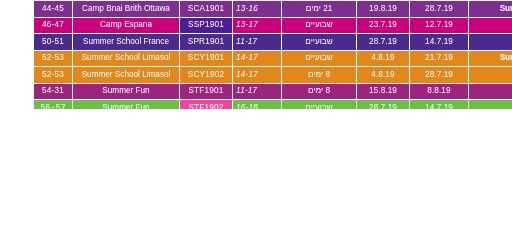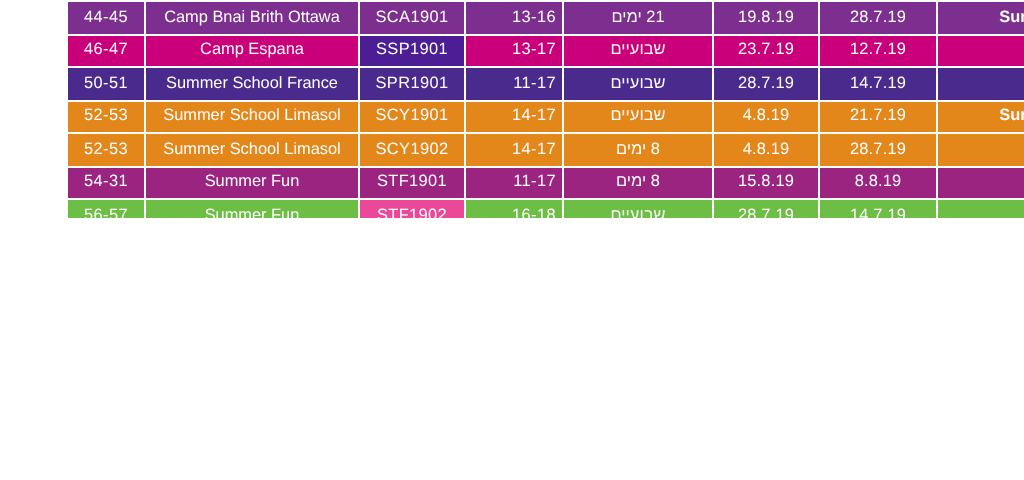--- a/index.html
+++ b/index.html
@@ -33,21 +33,21 @@
     font-size: 8.2px;
     line-height: 1;
     padding: 0 3px;
     white-space: nowrap;
     overflow: hidden;
     height: 15.5px;
   }
   td.c-weeks      { width: 32px;  text-align: center; font-size: 7.6px; letter-spacing: .2px; }
   td.c-name       { width: 100px; text-align: center; font-size: 8.4px; }
   td.c-code       { width: 46px;  text-align: center; font-size: 8px;  letter-spacing: .2px; }
-  td.c-ages       { width: 42px;  text-align: right; font-size: 7.8px; letter-spacing: .2px; }
+  td.c-ages       { width: 42px;  text-align: left; font-size: 7.8px; letter-spacing: .2px; font-style: italic; }
   td.c-duration   { width: 68px;  text-align: center; font-size: 8px; direction: rtl; }
   td.c-return     { width: 46px;  text-align: center; font-size: 7.8px; letter-spacing: .1px; }
   td.c-depart     { width: 52px;  text-align: center; font-size: 7.8px; letter-spacing: .1px; }
   td.c-category   { width: 90px;  text-align: right;  font-size: 8.4px; font-weight: bold; direction: rtl; padding-right: 4px; }
 </style>
 </head>
 <body>
 
 <div id="table-wrap">
   <table class="schedule">
@@ -106,21 +106,21 @@
           <td class="c-weeks" style="background: rgb(155, 36, 128);">54-31</td>
           <td class="c-name" style="background: rgb(155, 36, 128);">Summer Fun</td>
           <td class="c-code" style="background: rgb(155, 36, 128);">STF1901</td>
           <td class="c-ages" style="background: rgb(155, 36, 128);">11-17</td>
           <td class="c-duration" style="background: rgb(155, 36, 128);">8 ימים</td>
           <td class="c-return" style="background: rgb(155, 36, 128);">15.8.19</td>
           <td class="c-depart" style="background: rgb(155, 36, 128);">8.8.19</td>
           <td class="c-category" style="background: rgb(155, 36, 128);">הפנינג</td>
         </tr>
         <tr>
-          <td class="c-weeks" style="background: rgb(109, 190, 69);">56-57</td>
+          <td class="c-weeks" style="background: rgb(109, 190, 69); font-family: Liberation Mono, monospace;">56-57</td>
           <td class="c-name" style="background: rgb(109, 190, 69);">Summer Fun</td>
           <td class="c-code" style="background: #ec4899; text-align: center;">STF1902</td>
           <td class="c-ages" style="background: rgb(109, 190, 69);">16-18</td>
           <td class="c-duration" style="background: rgb(109, 190, 69);">שבועיים</td>
           <td class="c-return" style="background: rgb(109, 190, 69);">28.7.19</td>
           <td class="c-depart" style="background: rgb(109, 190, 69);">14.7.19</td>
           <td class="c-category" style="background: rgb(109, 190, 69);">נוער</td>
         </tr>
       </tbody>
   </table>

